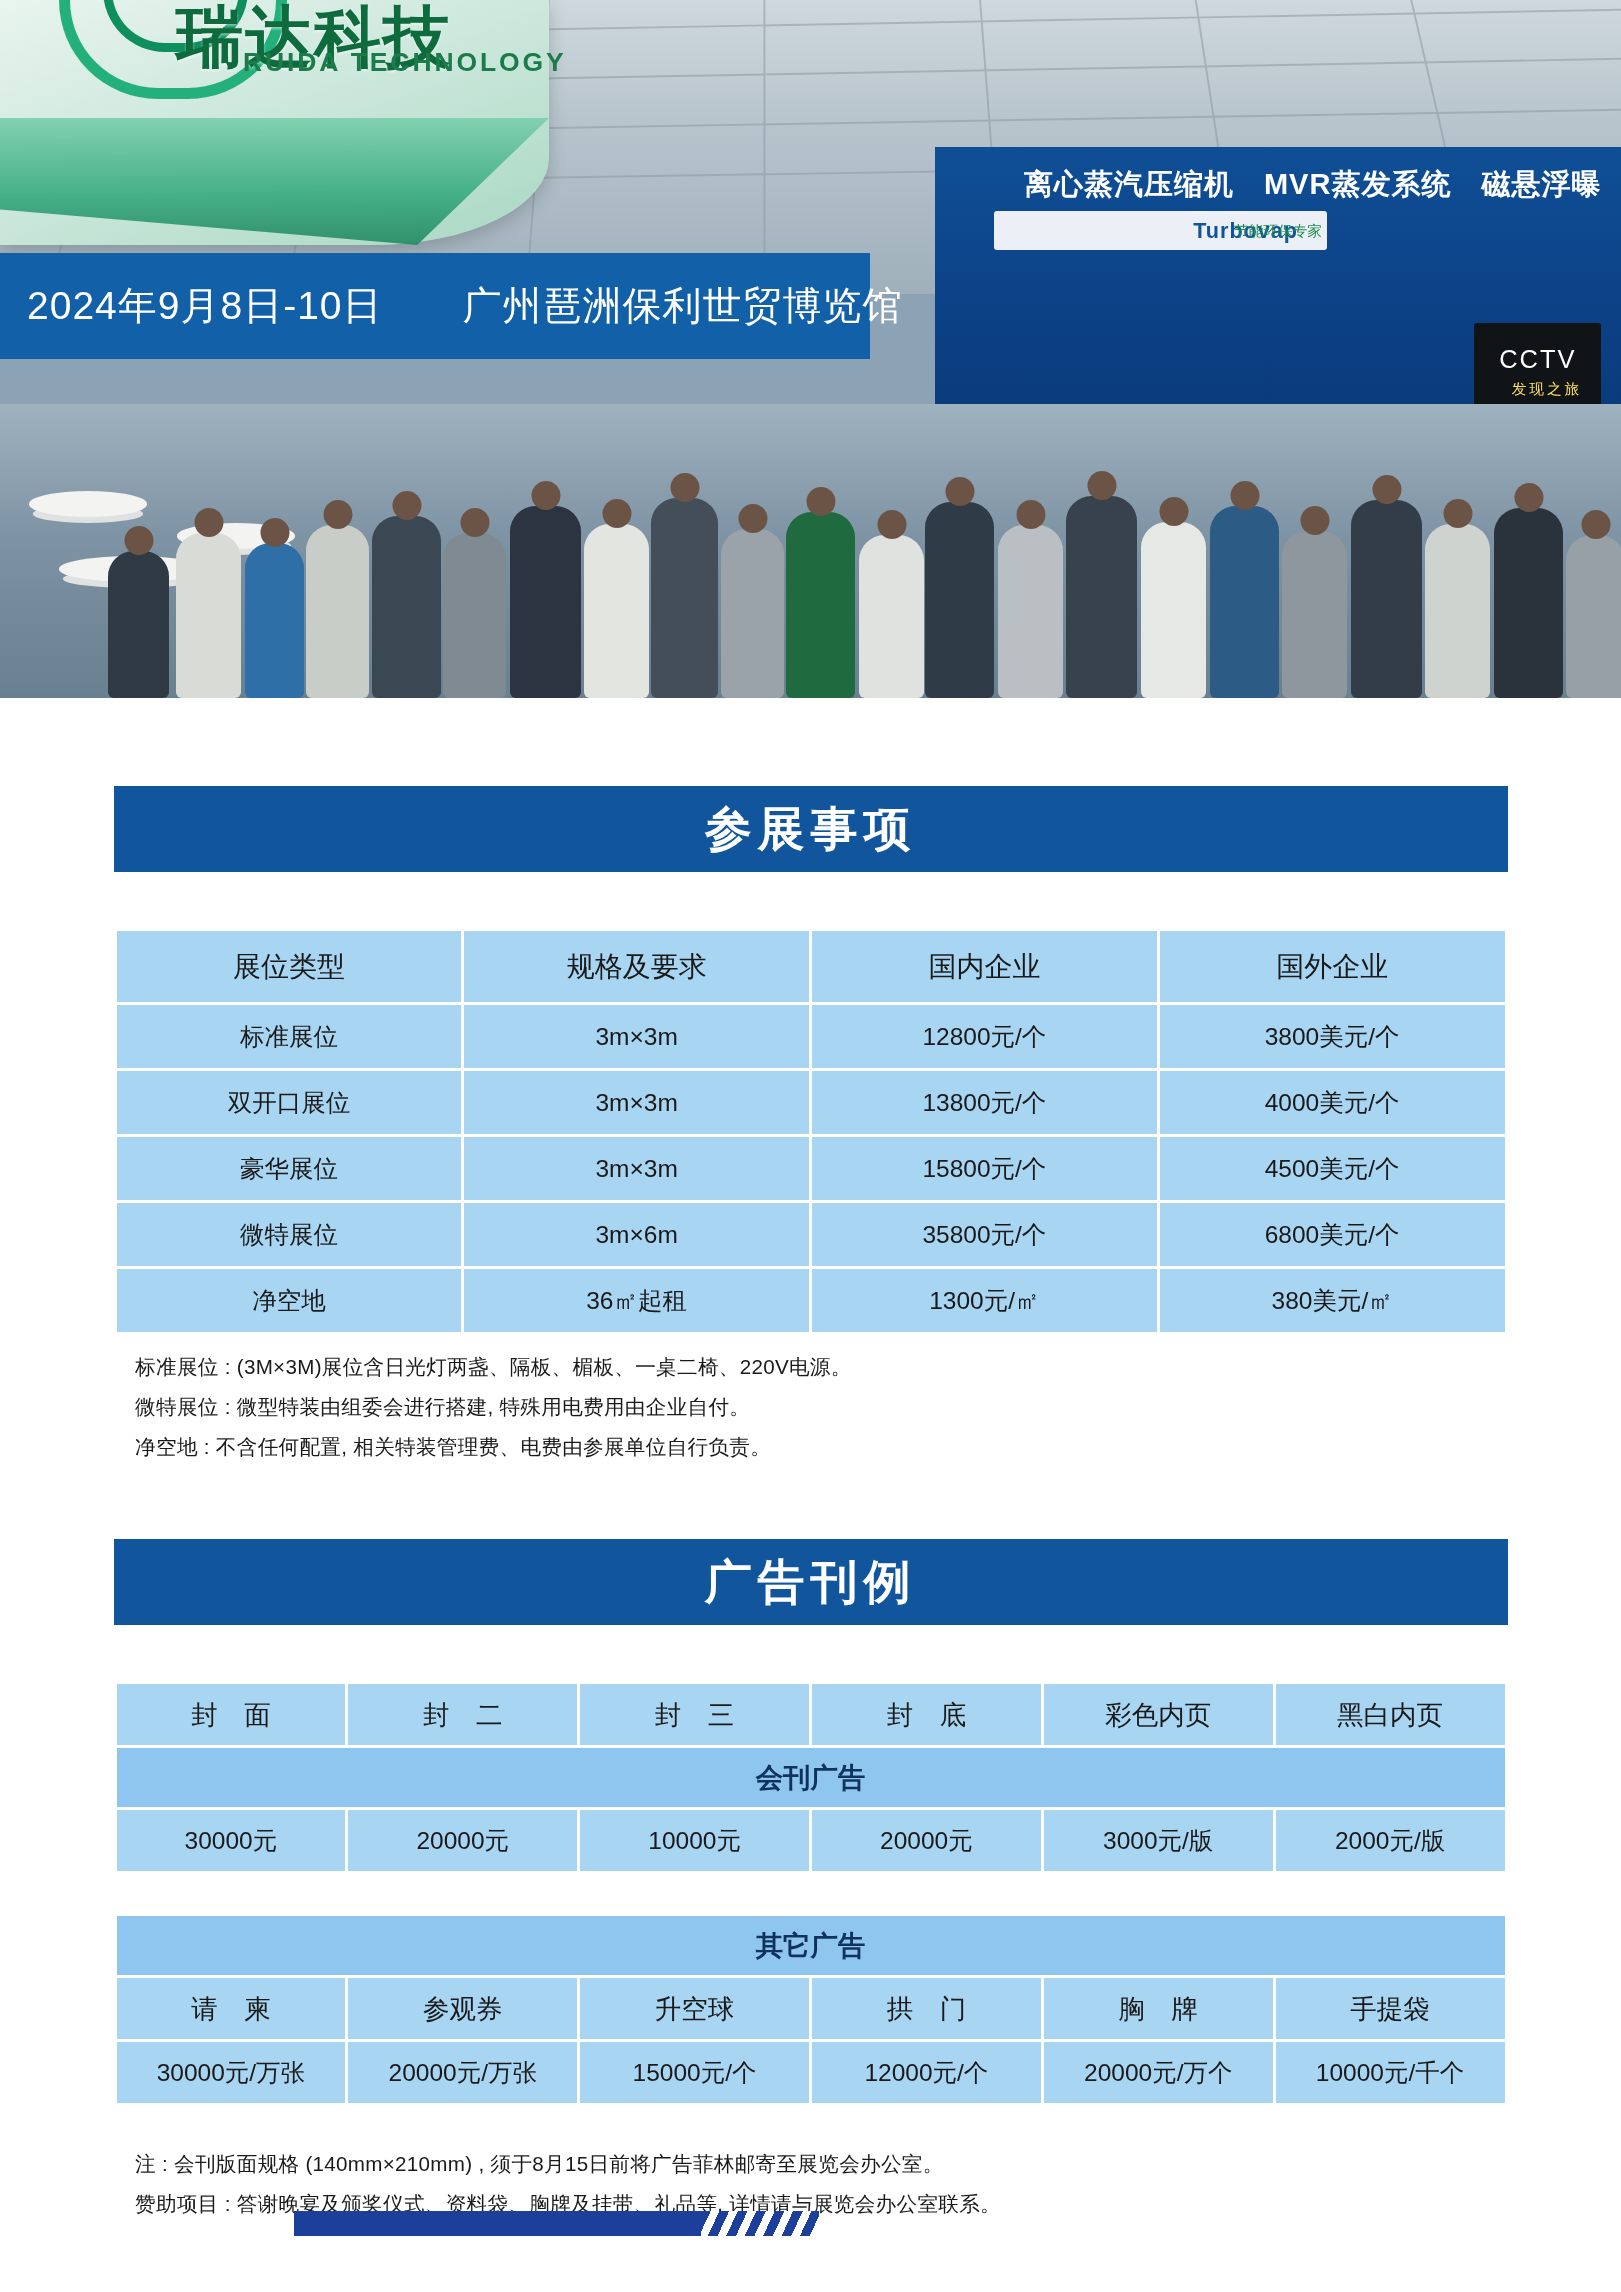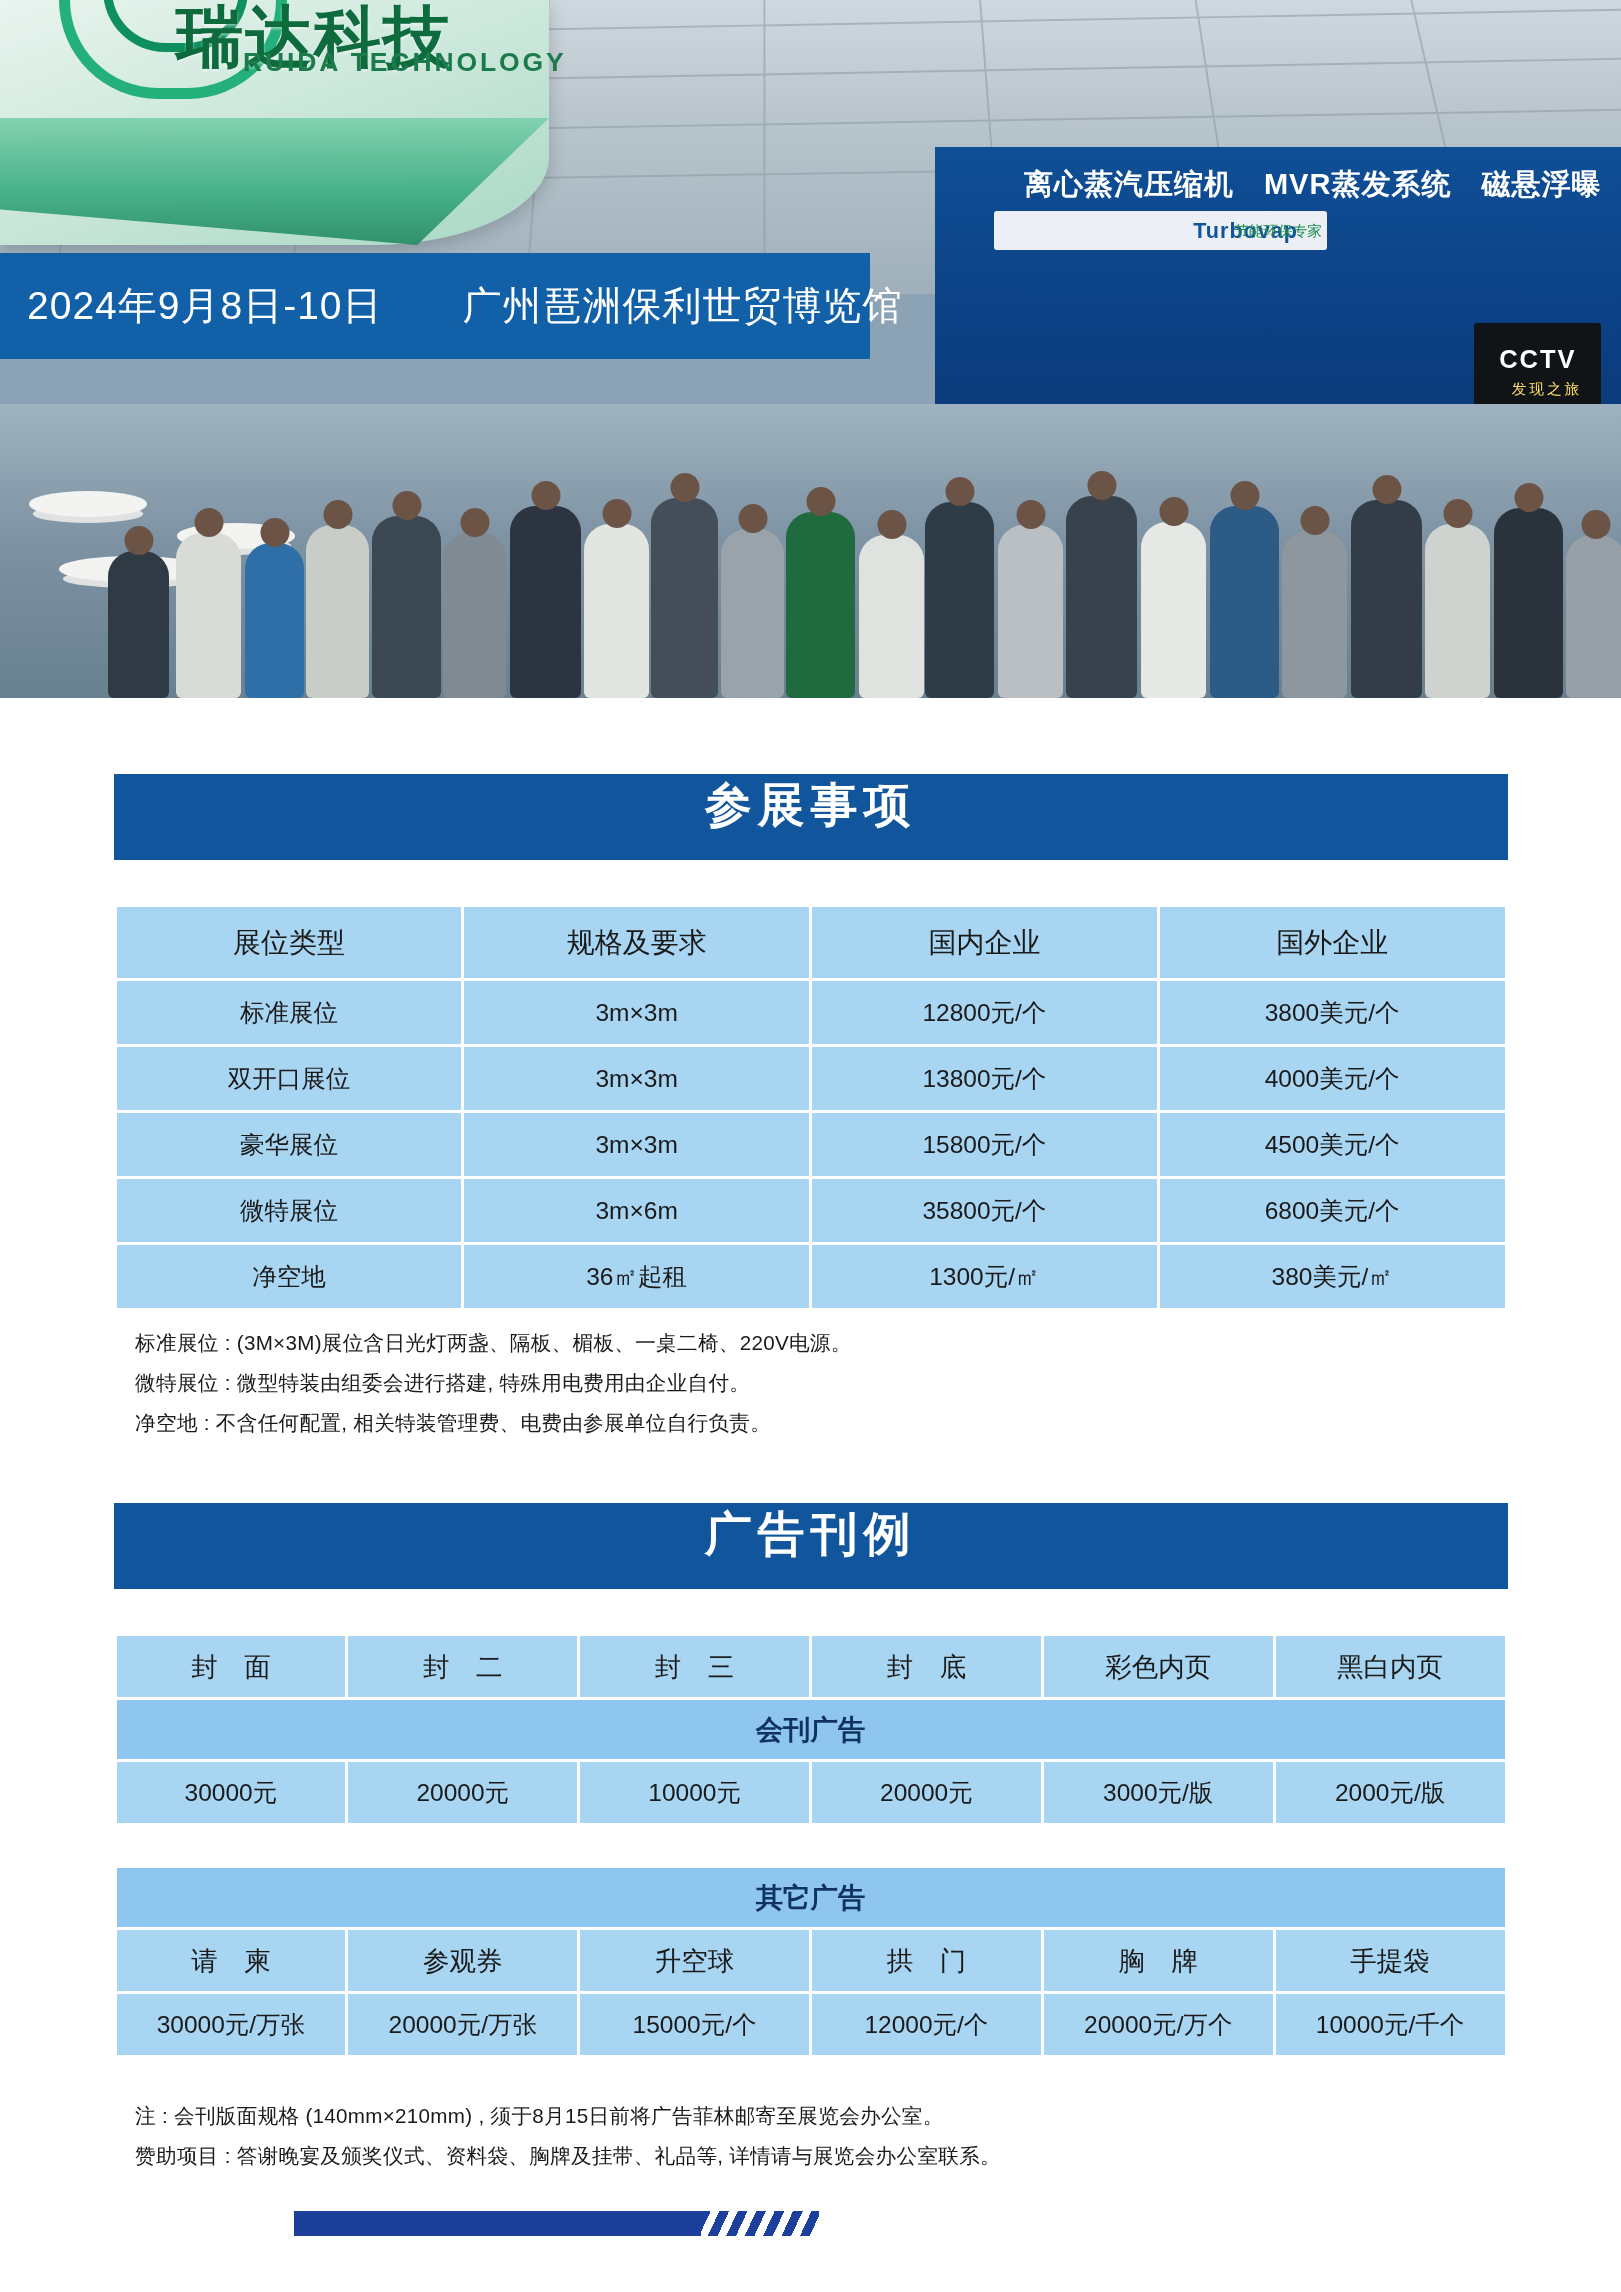--- a/index.html
+++ b/index.html
@@ -138,21 +138,21 @@
     background: #111417;
     border-radius: 2.9px;
   }
   .hero-cctv span {
     position: absolute;
     left: 0; top: 21.6px;
     width: 127px;
     text-align: center;
     color: #ffffff;
     font-size: 25.5px;
-    font-weight: bold;
+    font-weight: normal;
     letter-spacing: 2px;
   }
   .hero-cctv small {
     position: absolute;
     left: 0; top: 57px;
     width: 127px;
     text-align: center;
     color: #ffdf66;
     font-size: 14.7px;
     letter-spacing: 2.9px;
@@ -214,25 +214,26 @@
     white-space: nowrap;
   }
 
   
   .page {
     position: relative;
     width: 1621px;
     padding: 0;
   }
   .section-bar {
-    margin: 5px auto;
+    margin: 17px auto;
     width: 1394px;
     height: 86px;
     background: #11569c;
     display: flex;
+    align-items: center;
     justify-content: center;
   }
   .section-bar-title {
     color: #ffffff;
     font-size: 47px;
     font-weight: bold;
     letter-spacing: 5.9px;
   }
 
   

